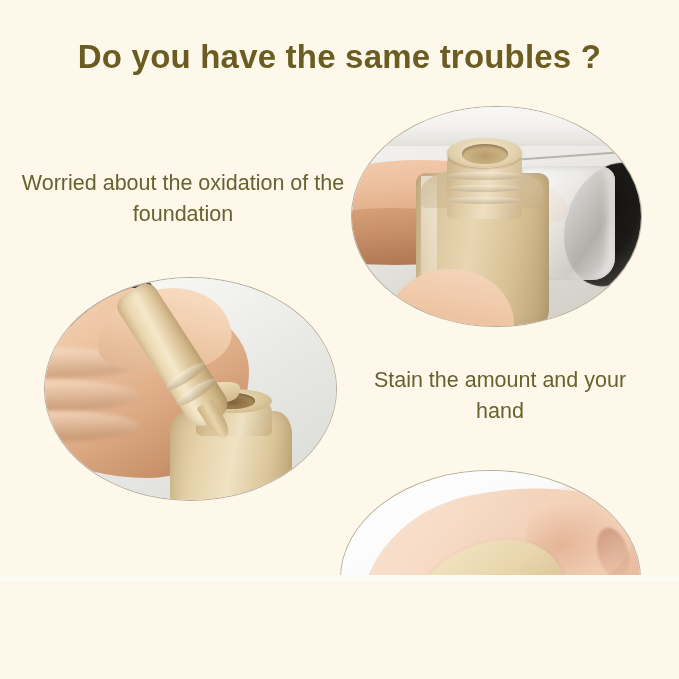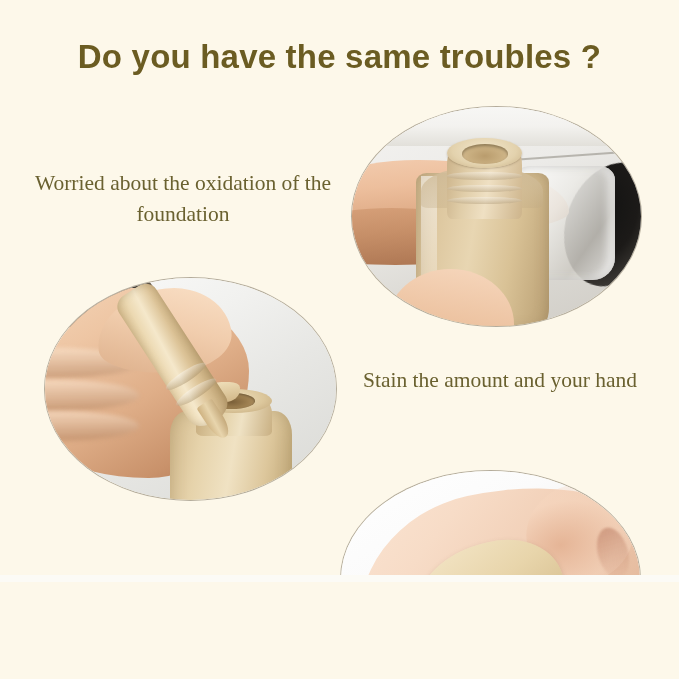--- a/index.html
+++ b/index.html
@@ -36,21 +36,21 @@
     white-space: nowrap;
     font-family: "Liberation Sans", sans-serif;
   }
   
   .caption {
     position: absolute;
     color: #6a6130;
     font-size: 21.5px;
     line-height: 1.42;
     text-align: center;
-    font-family: Liberation Serif, serif;
+    font-family: Liberation Sans, sans-serif;
     font-weight: normal;
   }
   #caption-oxidation {
     left: 8px;
     top: 168px;
     width: 350px;
   }
   #caption-stain {
     left: 355px;
     top: 365px;

